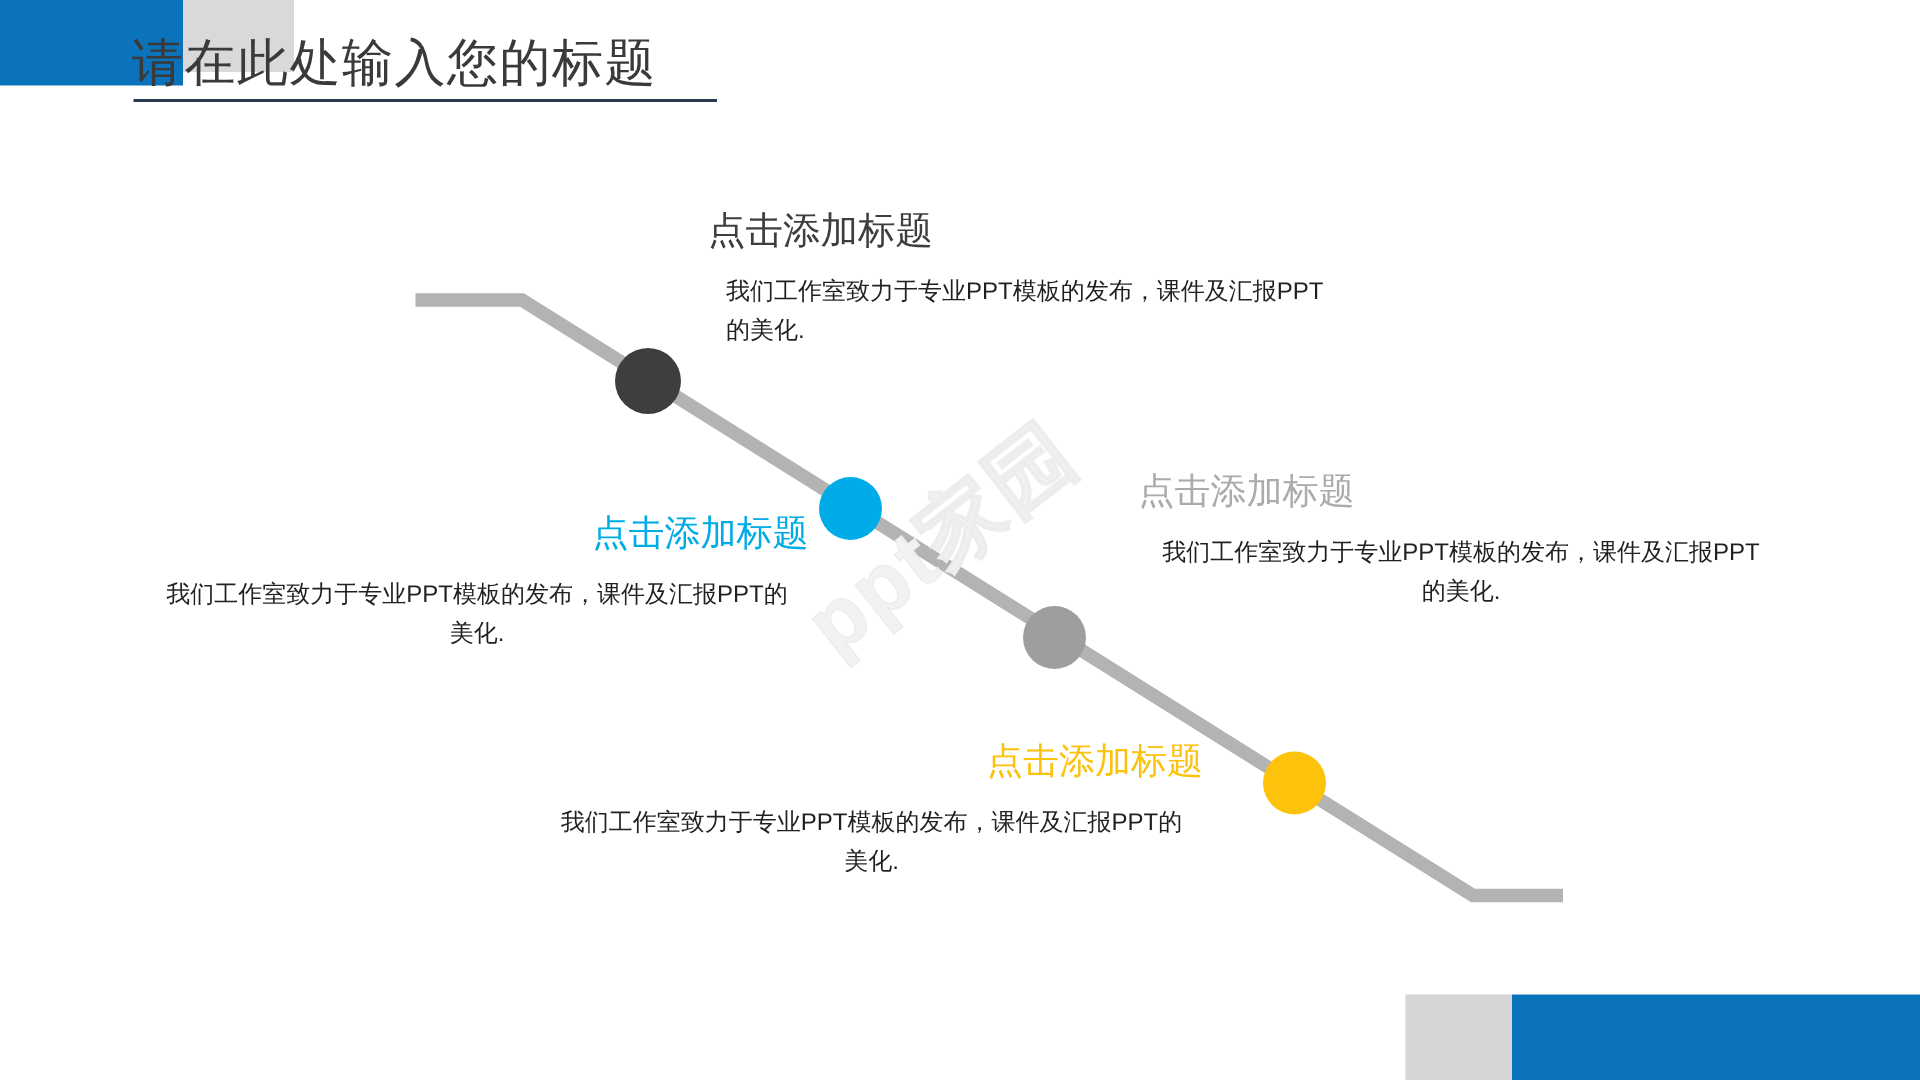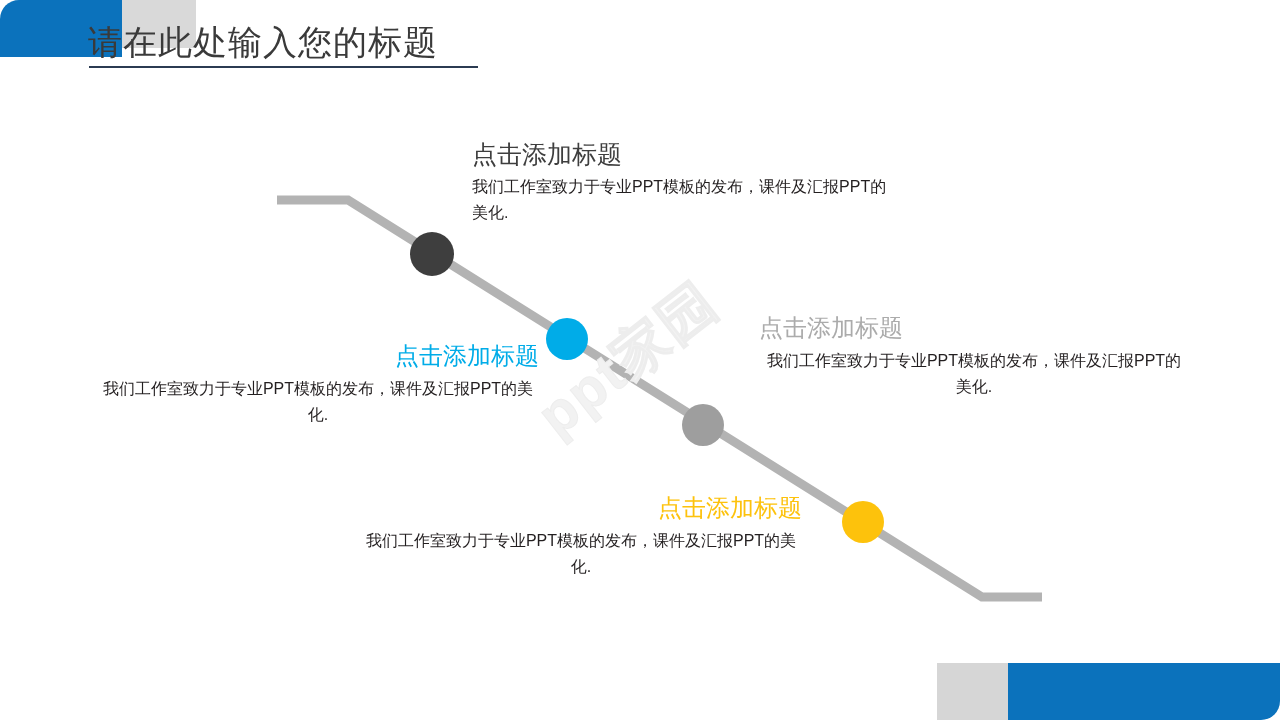--- a/index.html
+++ b/index.html
@@ -7,21 +7,20 @@
     padding: 0;
     background: #ffffff;
   }
   #slide {
     position: relative;
     width: 1280px;
     height: 720px;
     background: #ffffff;
     overflow: hidden;
     font-family: "Liberation Sans", "DejaVu Sans", sans-serif;
-    border-radius: 19px;
   }
 
   
   .corner-blue-tl {
     position: absolute;
     left: 0; top: 0;
     width: 122px; height: 57px;
     background: #0B72BC;
   }
   .corner-gray-tl {
@@ -108,21 +107,21 @@
     font-size: 24px;
     font-weight: 400;
     line-height: 32px;
     white-space: nowrap;
     margin: 0 0 4px 0;
   }
   .block .b-body {
     font-size: 16px;
     line-height: 26px;
     color: #231F20;
-    margin: 0;
+    margin: 12px;
   }
 
   
   .block-1 { left: 472px; top: 138px; width: 430px; text-align: left; }
   .block-1 .b-title { color: #3E3E3E; font-size: 25px; }
 
   
   .block-2 { left: 97px; top: 340px; width: 442px; text-align: center; }
   .block-2 .b-title { color: #00ACE8; text-align: right; }
 

